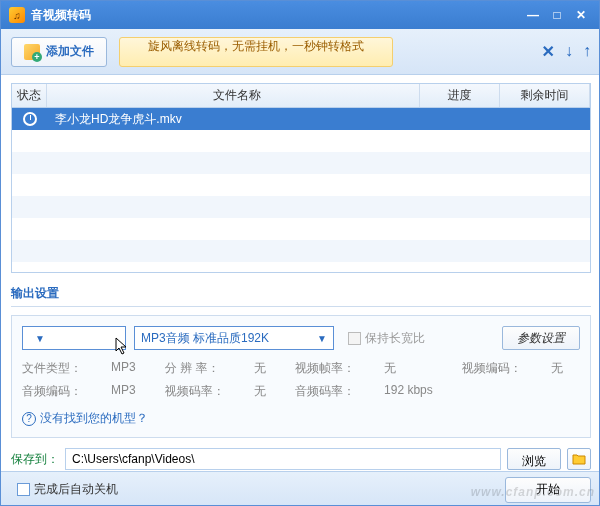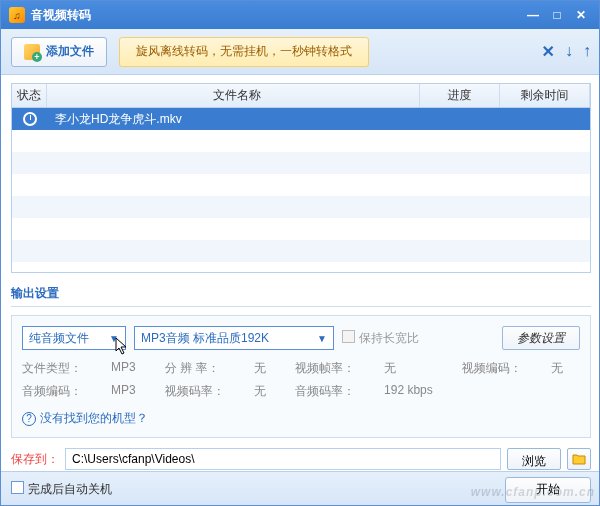--- a/index.html
+++ b/index.html
@@ -7,21 +7,21 @@
 
 .titlebar { height: 28px; background: linear-gradient(#4a8de0, #3a7dd0); display: flex; align-items: center; padding: 0 8px; color: #fff; }
 .titlebar .logo { width: 16px; height: 16px; background: linear-gradient(135deg,#fc3,#f80); border-radius: 3px; margin-right: 6px; display: flex; align-items: center; justify-content: center; font-size: 10px; color: #630; }
 .titlebar .title { flex: 1; font-weight: bold; }
 .titlebar .win-btn { width: 24px; height: 20px; display: flex; align-items: center; justify-content: center; cursor: pointer; color: #fff; font-weight: bold; }
 
 .topbar { height: 46px; background: linear-gradient(#e6f0fb, #d6e5f7); display: flex; align-items: center; padding: 0 10px; border-bottom: 1px solid #b8d0ec; }
 .add-btn { height: 30px; padding: 0 12px; background: linear-gradient(#fdfdfd,#eef3fa); border: 1px solid #9ab8dc; border-radius: 3px; display: flex; align-items: center; cursor: pointer; color: #2a6bbf; font-weight: bold; }
 .add-btn .ico { width: 16px; height: 16px; background: linear-gradient(135deg,#ffd86b,#f7a829); border-radius: 2px; margin-right: 6px; position: relative; }
 .add-btn .ico::after { content:"+"; position:absolute; right:-2px; bottom:-2px; width:10px; height:10px; background:#3a7; color:#fff; border-radius:50%; font-size:9px; line-height:10px; text-align:center; }
-.promo { margin-left: 12px; height: 30px; padding: 0 16px; background: linear-gradient(#fff6d9,#ffedb0); border: 1px solid #f4cf6e; border-radius: 3px; display: flex; align-items: center; color: #9a5d00; }
+.promo { margin-left: 12px; height: 30px; padding: 0 28px; background: linear-gradient(#fff6d9,#ffedb0); border: 1px solid #f4cf6e; border-radius: 3px; display: flex; align-items: flex-start; color: #9a5d00; }
 .top-icons { margin-left: auto; display: flex; gap: 10px; color: #2a6bbf; }
 .top-icons span { cursor: pointer; font-size: 16px; font-weight: bold; }
 
 .filegrid { margin: 8px 10px 0 10px; border: 1px solid #b8d0ec; }
 .fg-head { display: flex; height: 24px; background: linear-gradient(#f4f8fd,#e2edf9); border-bottom: 1px solid #b8d0ec; }
 .fg-head > div { border-right: 1px solid #cddcee; display: flex; align-items: center; justify-content: center; color: #333; }
 .fg-rows { height: 164px; }
 .fg-row { display: flex; height: 22px; align-items: center; }
 .fg-row.alt { background: #f1f6fc; }
 .fg-row.sel { background: #3a7dd0; color: #ffffff; }
@@ -35,36 +35,36 @@
 .section-label { margin: 12px 10px 4px 10px; color: #2a6bbf; font-weight: bold; }
 .hr { margin: 0 10px 8px 10px; height:1px; background:#cddcee; }
 
 .settings { margin: 0 10px; padding: 10px; border: 1px solid #cddcee; background: #f8fbfe; }
 .row1 { display: flex; align-items: center; gap: 8px; }
 .dropdown { height: 24px; border: 1px solid #5a8fd6; background: #fff; display: flex; align-items: center; padding: 0 6px; color: #2a6bbf; cursor: pointer; }
 .dropdown .dd-txt { flex:1; }
 .dropdown .dd-arr { color:#2a6bbf; font-size:10px; margin-left:6px; }
 .dd1 { width: 104px; }
 .dd2 { width: 200px; }
-.checkbox { display: flex; gap: 4px; color: #999; }
+.checkbox { display: flex; align-items: center; gap: 4px; color: #999; margin-left: 6px; }
 .checkbox .box { width: 13px; height: 13px; border: 1px solid #bbb; background: #f4f4f4; }
 .param-btn { margin-left: auto; height: 24px; padding: 0 14px; border: 1px solid #9ab8dc; background: linear-gradient(#fdfdfd,#eef3fa); border-radius: 2px; cursor: pointer; color:#333;font-style:italic; }
 
 .cursor { position:absolute; width:16px; height:20px; pointer-events:none; }
 .cursor svg { width:16px; height:20px; }
 
 .info-grid { display:grid; grid-template-columns: auto auto auto auto auto auto auto auto; gap: 6px 12px; margin-top: 10px; color:#888; }
 .info-grid .lbl { color:#888; }
 .info-grid .val { color:#888; }
 
 .help-link { margin-top: 10px; color:#2a6bbf; cursor:pointer; display:flex; align-items:center; gap:4px; }
 .help-link .q { width:14px; height:14px; border:1px solid #2a6bbf; border-radius:50%; display:flex; align-items:center; justify-content:center; font-size:10px; }
 
 .save-row { margin: 10px 10px 0 10px; display:flex; align-items:center; gap:6px; }
-.save-row .sl { color:#ef4444; }
+.save-row .sl { color:#15803d; }
 .save-row input { flex:1; height:22px; border:1px solid #b8d0ec; padding:0 6px; background:#fff; }
 .save-row .btn { height:22px; padding:4px 14px; border:1px solid #9ab8dc; background:linear-gradient(#fdfdfd,#eef3fa); border-radius:2px; cursor:pointer; }
 .save-row .open-ico { width:24px; height:22px; border:1px solid #9ab8dc; background:linear-gradient(#fdfdfd,#eef3fa); border-radius:2px; display:flex; align-items:center; justify-content:center; cursor:pointer; }
 .folder-svg { width:14px; height:12px; }
 
 .footer { position:absolute; bottom:0; left:0; right:0; height:36px; background:linear-gradient(#e6f0fb,#d6e5f7); border-top:1px solid #b8d0ec; display:flex; align-items:center; padding:0 10px; }
 .footer .checkbox { color:#333; }
 .footer .start-btn { margin-left:auto; height:26px; padding:0 30px; border:1px solid #9ab8dc; background:linear-gradient(#fdfdfd,#eef3fa); border-radius:3px; cursor:pointer; }
 .watermark { position:absolute; right:6px; bottom:8px; color:rgba(0,0,0,0.15); font-size:12px; font-style:italic; pointer-events:none; font-weight:bold; letter-spacing:1px; }
 
@@ -122,21 +122,20 @@
     <div class="fg-row alt"></div>
   </div>
 </div>
 
 <div class="section-label">输出设置</div>
 <div class="hr"></div>
 
 <div class="settings">
   <div class="row1">
     <div class="dropdown dd1" style="position:relative">
-      <span class="dd-txt">纯音频文件</span>
       <span class="dd-arr">▼</span>
       <div class="cursor" style="left:92px; top:10px">
         <svg viewBox="0 0 16 20">
               <path d="M1 1 L1 14 L4 11 L7 17 L9 16 L6 10 L11 10 Z" fill="#fff" stroke="#000" stroke-width="1"></path>
             </svg>
       </div>
     </div>
     <div class="dropdown dd2">
       <span class="dd-txt">MP3音频 标准品质192K</span>
       <span class="dd-arr">▼</span>

